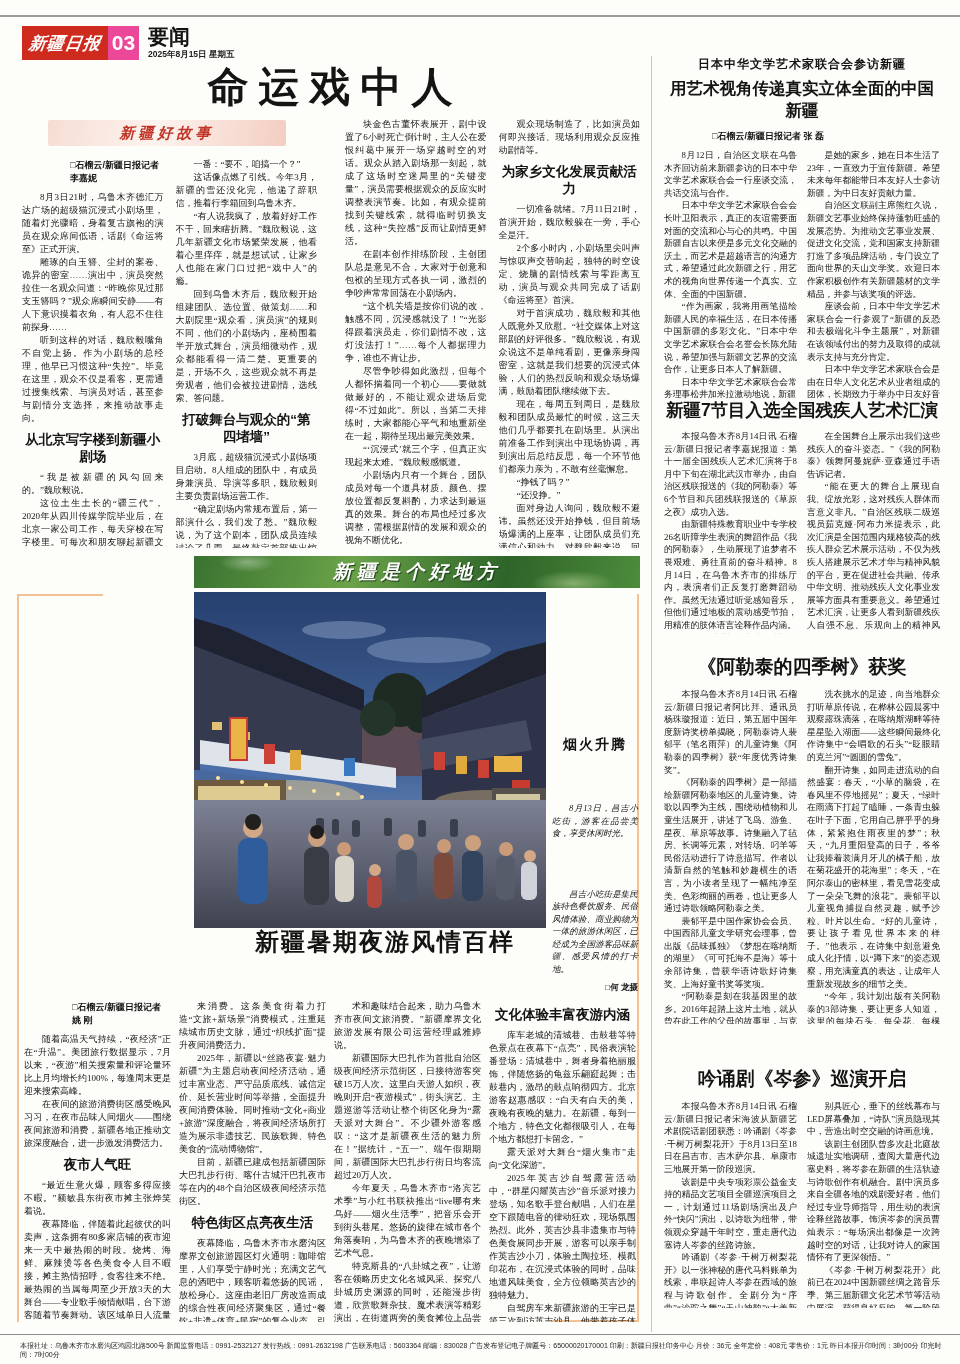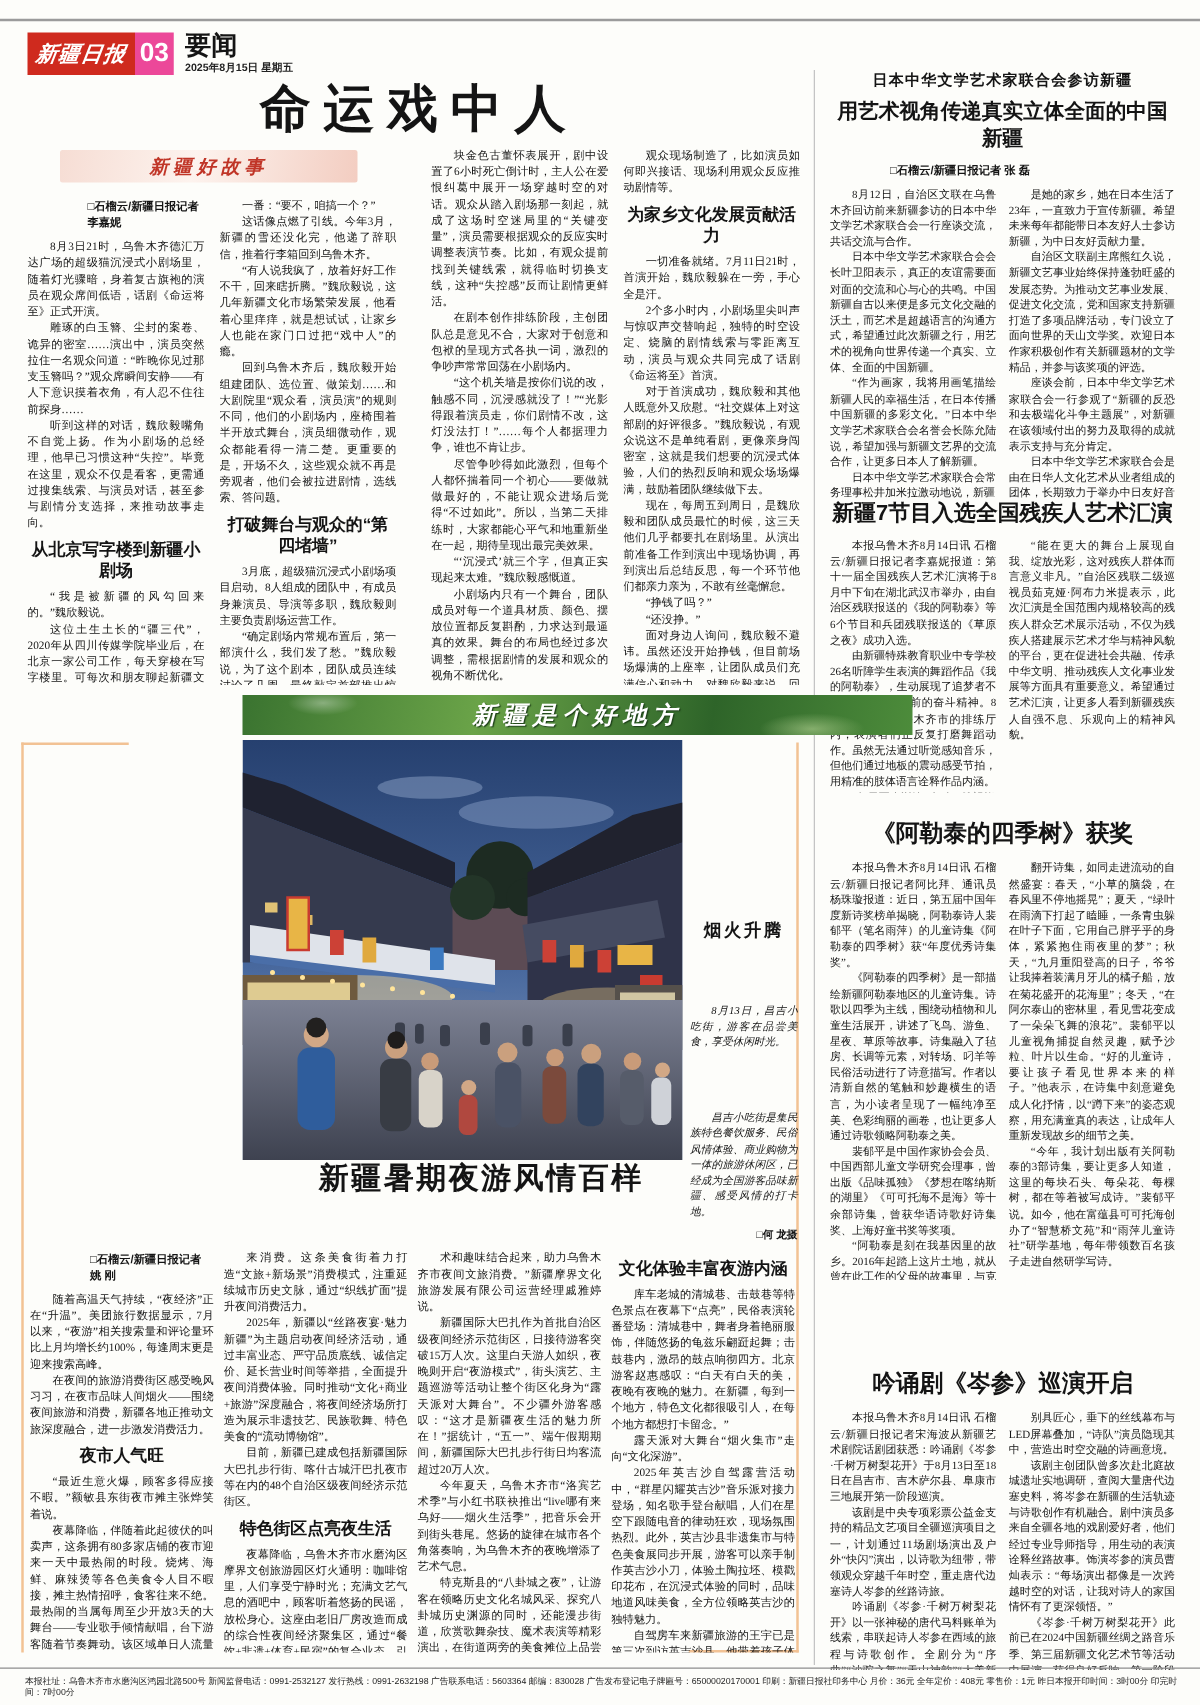--- a/index.html
+++ b/index.html
@@ -29,37 +29,37 @@
   .col{flex:1;overflow:hidden;}
   .h390{height:390px;} .h430{height:430px;}
   .para{font-size:9px;line-height:13px;text-align:justify;text-indent:2em;margin:0;}
   .byline{font-family:"Liberation Sans",sans-serif;font-weight:700;font-size:9px;line-height:13px;
         margin:1px 0 6px;text-indent:0;padding-left:48px;}
   .subhead{font-family:"Liberation Sans",sans-serif;font-weight:800;font-size:13.5px;line-height:1.25;
         text-align:center;margin:7px 0 5px;}
   
   .sep-v{position:absolute;left:651px;top:56px;width:1px;height:1276px;background:#c4c4c4;}
   .r-art{position:absolute;left:664px;width:276px;}
-  .r1{top:56px;} .r2{top:398px;} .r3{top:654px;} .r4{top:1094px;}
+  .r1{top:56px;} .r2{top:398px;} .r3{top:654px;} .r4{top:1066px;}
   .kicker{text-align:center;font-family:"Liberation Sans",sans-serif;font-weight:700;font-size:12px;
         letter-spacing:1px;margin:0 0 5px;}
   .r-title{text-align:center;font-family:"Liberation Sans",sans-serif;font-weight:900;margin:0 0 8px;}
   .r1 .r-title{font-size:16.5px;} .r2 .r-title{font-size:17.5px;}
   .r3 .r-title{font-size:19px;} .r4 .r-title{font-size:19px;}
   .r-cols{display:flex;gap:10px;}
   .r-col{flex:1;overflow:hidden;}
   .r-col .para{font-size:8.8px;line-height:12.6px;}
   .hr1{height:252px;} .hr2{height:204px;} .hr3{height:336px;} .hr4{height:208px;}
   
   .f-line{position:absolute;background:#f2c294;}
   .f-left{left:17px;top:594px;width:2px;height:728px;}
   .f-right{left:637px;top:594px;width:2px;height:728px;}
   .f-top{left:17px;top:594px;width:86px;height:2px;}
   .f-bot{left:551px;top:1320px;width:88px;height:2px;}
-  .slogan{position:absolute;left:194px;top:556px;width:536px;height:32px;
+  .slogan{position:absolute;left:194px;top:556px;width:446px;height:32px;
         background:
           radial-gradient(40px 14px at 12% 20%, rgba(255,255,255,.35), rgba(255,255,255,0) 70%),
           radial-gradient(60px 18px at 85% 85%, rgba(220,240,180,.45), rgba(255,255,255,0) 70%),
           linear-gradient(100deg,#3a7330 0%,#6aa348 35%,#2e6429 70%,#4d8c3b 100%);
         color:#fff;display:flex;align-items:center;justify-content:center;
         font-style:italic;font-weight:900;font-size:19px;letter-spacing:5px;
         font-family:"Liberation Sans",sans-serif;text-shadow:1px 1px 1px #1c3d18;}
   .photo{position:absolute;left:194px;top:592px;width:352px;height:336px;}
   .photo svg{display:block;width:100%;height:100%;}
   .caption{position:absolute;left:552px;top:736px;width:86px;}
@@ -171,35 +171,37 @@
 
   <div class="r-art r2">
     <div class="r-title">新疆7节目入选全国残疾人艺术汇演</div>
     <div class="r-cols">
       <div class="r-col hr2">
           <p class="para">本报乌鲁木齐8月14日讯 石榴云/新疆日报记者李嘉妮报道：第十一届全国残疾人艺术汇演将于8月中下旬在湖北武汉市举办，由自治区残联报送的《我的阿勒泰》等6个节目和兵团残联报送的《草原之夜》成功入选。</p>
           <p class="para">由新疆特殊教育职业中专学校26名听障学生表演的舞蹈作品《我的阿勒泰》，生动展现了追梦者不畏艰难、勇往直前的奋斗精神。8月14日，在乌鲁木齐市的排练厅内，表演者们正反复打磨舞蹈动作。虽然无法通过听觉感知音乐，但他们通过地板的震动感受节拍，用精准的肢体语言诠释作品内涵。</p>
           <p class="para">“每天至少训练8小时，希望能</p>
         </div>
       <div class="r-col hr2">
+          <p class="para">在全国舞台上展示出我们这些残疾人的奋斗姿态。”《我的阿勒泰》领舞阿曼妮萨·亚森通过手语告诉记者。</p>
           <p class="para">“能在更大的舞台上展现自我、绽放光彩，这对残疾人群体而言意义非凡。”自治区残联二级巡视员茹克娅·阿布力米提表示，此次汇演是全国范围内规格较高的残疾人群众艺术展示活动，不仅为残疾人搭建展示艺术才华与精神风貌的平台，更在促进社会共融、传承中华文明、推动残疾人文化事业发展等方面具有重要意义。希望通过艺术汇演，让更多人看到新疆残疾人自强不息、乐观向上的精神风貌。</p>
         </div>
     </div>
   </div>
 
   <div class="r-art r3">
     <div class="r-title">《阿勒泰的四季树》获奖</div>
     <div class="r-cols">
       <div class="r-col hr3">
           <p class="para">本报乌鲁木齐8月14日讯 石榴云/新疆日报记者阿比拜、通讯员杨珠璇报道：近日，第五届中国年度新诗奖榜单揭晓，阿勒泰诗人裴郁平（笔名雨萍）的儿童诗集《阿勒泰的四季树》获“年度优秀诗集奖”。</p>
           <p class="para">《阿勒泰的四季树》是一部描绘新疆阿勒泰地区的儿童诗集。诗歌以四季为主线，围绕动植物和儿童生活展开，讲述了飞鸟、游鱼、星夜、草原等故事。诗集融入了毡房、长调等元素，对转场、叼羊等民俗活动进行了诗意描写。作者以清新自然的笔触和妙趣横生的语言，为小读者呈现了一幅纯净至美、色彩绚丽的画卷，也让更多人通过诗歌领略阿勒泰之美。</p>
           <p class="para">裴郁平是中国作家协会会员、中国西部儿童文学研究会理事，曾出版《品味孤独》《梦想在喀纳斯的湖里》《可可托海不是海》等十余部诗集，曾获华语诗歌好诗集奖、上海好童书奖等奖项。</p>
           <p class="para">“阿勒泰是刻在我基因里的故乡。2016年起踏上这片土地，就从曾在此工作的父母的故事里，与克兰河的流水、桦林公园的落叶相识。”裴郁平说。为创作《阿勒泰的四季树》，他历时三年行走于阿勒泰的山川河谷，沿着克兰河追寻母亲当年</p>
         </div>
       <div class="r-col hr3">
+          <p class="para">洗衣挑水的足迹，向当地群众打听草原传说，在桦林公园晨雾中观察露珠滴落，在喀纳斯湖畔等待星星坠入湖面——这些瞬间最终化作诗集中“会唱歌的石头”“眨眼睛的克兰河”“圆圆的雪兔”。</p>
           <p class="para">翻开诗集，如同走进流动的自然盛宴：春天，“小草的脑袋，在春风里不停地摇晃”；夏天，“绿叶在雨滴下打起了瞌睡，一条青虫躲在叶子下面，它用自己胖乎乎的身体，紧紧抱住雨夜里的梦”；秋天，“九月重阳登高的日子，爷爷让我捧着装满月牙儿的橘子船，放在菊花盛开的花海里”；冬天，“在阿尔泰山的密林里，看见雪花变成了一朵朵飞舞的浪花”。裴郁平以儿童视角捕捉自然灵趣，赋予沙粒、叶片以生命。“好的儿童诗，要让孩子看见世界本来的样子。”他表示，在诗集中刻意避免成人化抒情，以“蹲下来”的姿态观察，用充满童真的表达，让成年人重新发现故乡的细节之美。</p>
           <p class="para">“今年，我计划出版有关阿勒泰的3部诗集，要让更多人知道，这里的每块石头、每朵花、每棵树，都在等着被写成诗。”裴郁平说。如今，他在富蕴县可可托海创办了“智慧桥文苑”和“雨萍儿童诗社”研学基地，每年带领数百名孩子走进自然研学写诗。</p>
         </div>
     </div>
   </div>
 
   <div class="r-art r4">
     <div class="r-title">吟诵剧《岑参》巡演开启</div>
     <div class="r-cols">
       <div class="r-col hr4">

